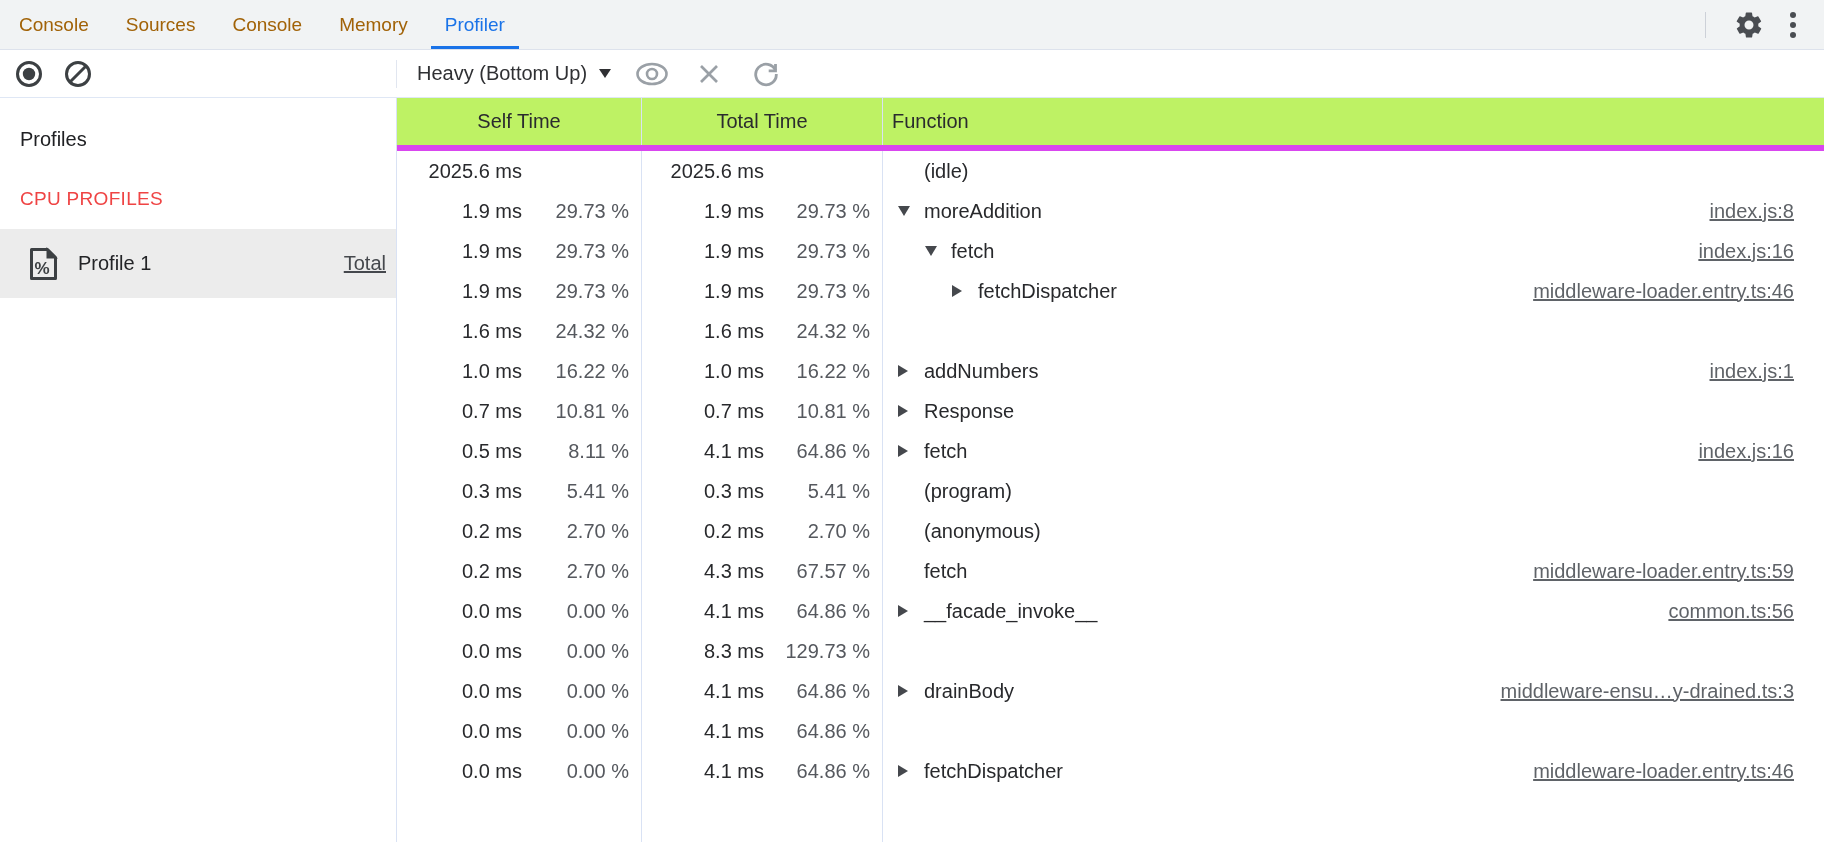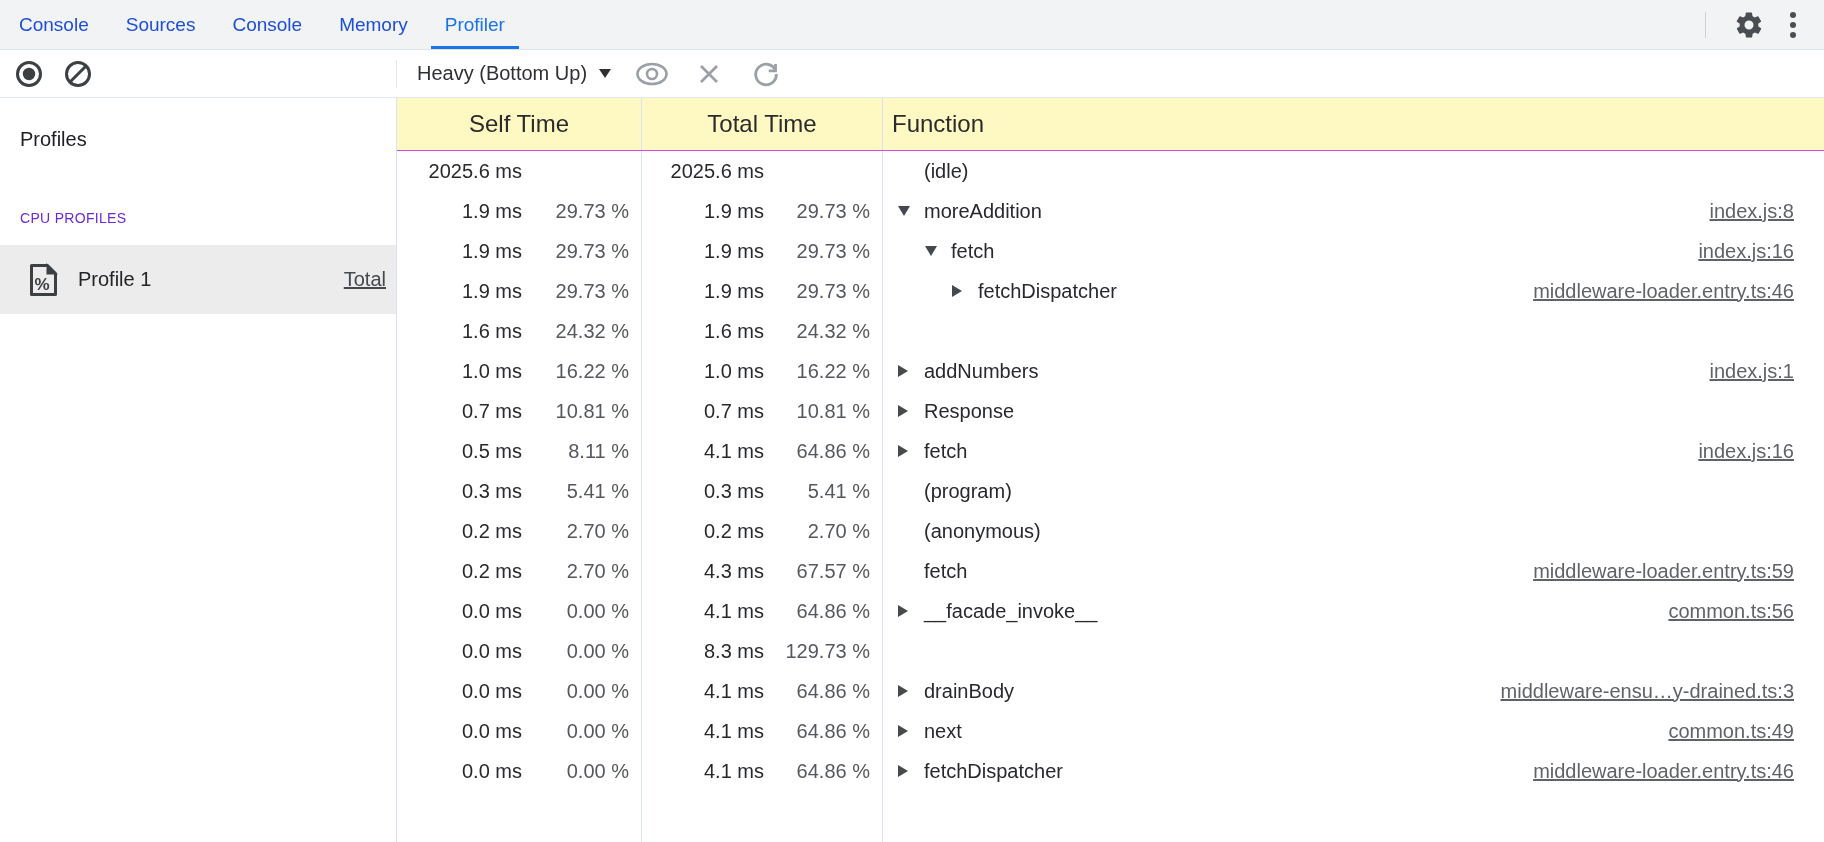--- a/index.html
+++ b/index.html
@@ -9,21 +9,21 @@
     color:#28292c;-webkit-font-smoothing:antialiased;
   }
   .window{width:1824px;height:842px;display:flex;flex-direction:column;}
 
   
   .tabbar{
     height:50px;flex:0 0 50px;background:#f1f3f4;border-bottom:1px solid #dde2ec;
     display:flex;align-items:stretch;padding-left:5px;box-sizing:border-box;
   }
   .tab{
-    display:flex;align-items:center;padding:0 14px;font-size:19px;color:#1d4ed8;
+    display:flex;align-items:center;padding:0 14px;font-size:19px;color:#a16207;
     cursor:default;position:relative;margin-right:9px;
   }
   .tab.active{color:#1a73e8;}
   .tab.active::after{
     content:"";position:absolute;left:0;right:0;bottom:0;height:3px;background:#1a73e8;
   }
   .tabbar-right{margin-left:auto;display:flex;align-items:center;padding-right:14px;}
   .tb-sep{width:1px;height:26px;background:#cdd1d8;margin-right:16px;}
   .icon-btn{display:flex;align-items:center;justify-content:center;width:34px;height:34px;margin-left:10px;}
 
@@ -42,35 +42,35 @@
   .dd .caret{width:0;height:0;border-top:9px solid #2f3033;border-left:6px solid transparent;border-right:6px solid transparent;margin-left:12px;}
   .tool-ico{display:flex;align-items:center;justify-content:center;width:32px;height:32px;margin-left:25px;}
 
   
   .content{flex:1;display:flex;min-height:0;}
   .sidebar{
     width:397px;flex:0 0 397px;border-right:1px solid #d9e2f4;box-sizing:border-box;
     display:flex;flex-direction:column;background:#fff;
   }
   .sb-heading{font-size:20px;color:#202124;margin:30px 0 0 20px;}
-  .sb-section{font-size:14px;color:#6d28d9;margin:59px 0 0 20px;letter-spacing:.3px;}
+  .sb-section{font-size:19px;color:#ef4444;margin:37px 0 0 20px;letter-spacing:.3px;}
   .profile-item{
     margin-top:19px;height:69px;background:#ececec;display:flex;align-items:center;
     padding:0 10px 0 28px;box-sizing:border-box;
   }
   .profile-item .doc{flex:0 0 auto;margin-right:19px;display:flex;}
   .profile-name{font-size:20px;color:#232427;flex:1;}
   .save-link{font-size:20px;color:#45484d;text-decoration:underline;cursor:pointer;}
 
   
   .grid{flex:1;display:flex;flex-direction:column;min-width:0;}
   .grid-header{
     height:53px;flex:0 0 53px;display:grid;grid-template-columns:245px 241px 1fr;
-    background:#fef9c3;border-bottom:1px solid #d946ef;box-sizing:border-box;
-    font-size:24px;color:#2a2b2e;
+    background:#bef264;border-bottom:6px solid #d946ef;box-sizing:border-box;
+    font-size:20px;color:#2a2b2e;
   }
   .gh-cell{display:flex;align-items:center;justify-content:center;border-right:1px solid #d9e2f4;box-sizing:border-box;}
   .gh-cell.fn{justify-content:flex-start;padding-left:9px;border-right:none;}
   .grid-body{flex:1;display:flex;flex-direction:column;min-height:0;}
   .row{
     height:40px;flex:0 0 40px;display:grid;grid-template-columns:245px 241px 1fr;
     font-size:20px;
   }
   .cell{display:flex;align-items:center;border-right:1px solid #d9e2f4;box-sizing:border-box;min-width:0;}
   .cell.fn{border-right:none;padding-right:30px;}
@@ -411,27 +411,20 @@
           </div>
           <div class="row">
             <div class="cell c-self">
               <span class="ms">0.0 ms</span>
               <span class="pct">0.00 %</span>
             </div>
             <div class="cell c-total">
               <span class="ms">4.1 ms</span>
               <span class="pct">64.86 %</span>
             </div>
-            <div class="cell fn" style="padding-left: 15px;">
-              <span class="arrowbox">
-                <span class="tri-right"></span>
-              </span>
-              <span class="fname">next</span>
-              <span class="src">common.ts:49</span>
-            </div>
           </div>
           <div class="row">
             <div class="cell c-self">
               <span class="ms">0.0 ms</span>
               <span class="pct">0.00 %</span>
             </div>
             <div class="cell c-total">
               <span class="ms">4.1 ms</span>
               <span class="pct">64.86 %</span>
             </div>

